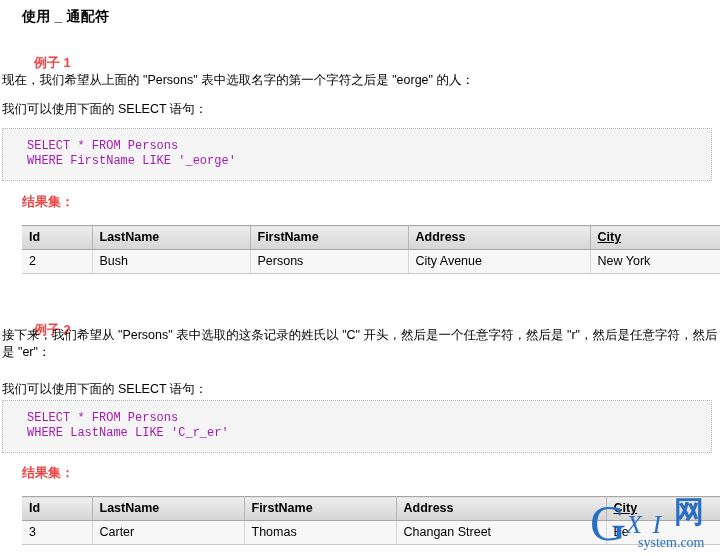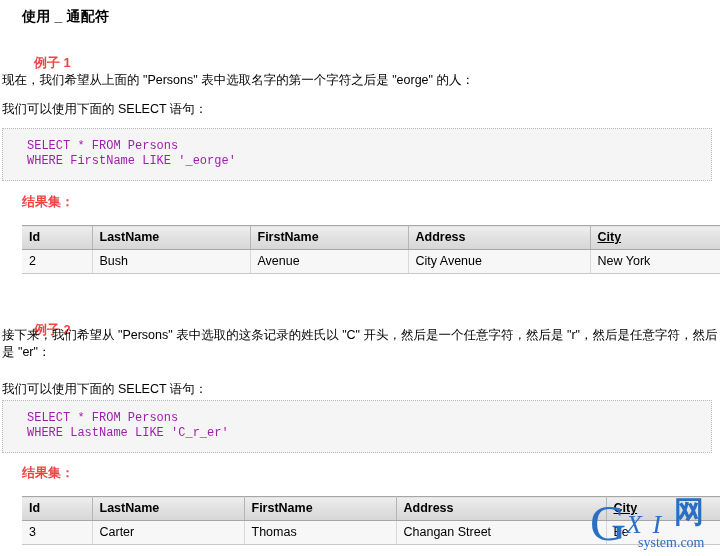--- a/index.html
+++ b/index.html
@@ -193,21 +193,21 @@
           <th>LastName</th>
           <th>FirstName</th>
           <th>Address</th>
           <th>City</th>
         </tr>
       </thead>
       <tbody>
         <tr>
           <td>2</td>
           <td>Bush</td>
-          <td>Avenue</td>
+          <td>Persons</td>
           <td>City Avenue</td>
           <td>New York</td>
         </tr>
       </tbody>
     </table>
   </div>
 
   <h2 class="section-title blk" style="top:310px;">例子 2</h2>
 
   <p class="para blk" style="top:327px; width:716px;">接下来，我们希望从 "Persons" 表中选取的这条记录的姓氏以 "C" 开头，然后是一个任意字符，然后是 "r"，然后是任意字符，然后是 "er"：</p>

